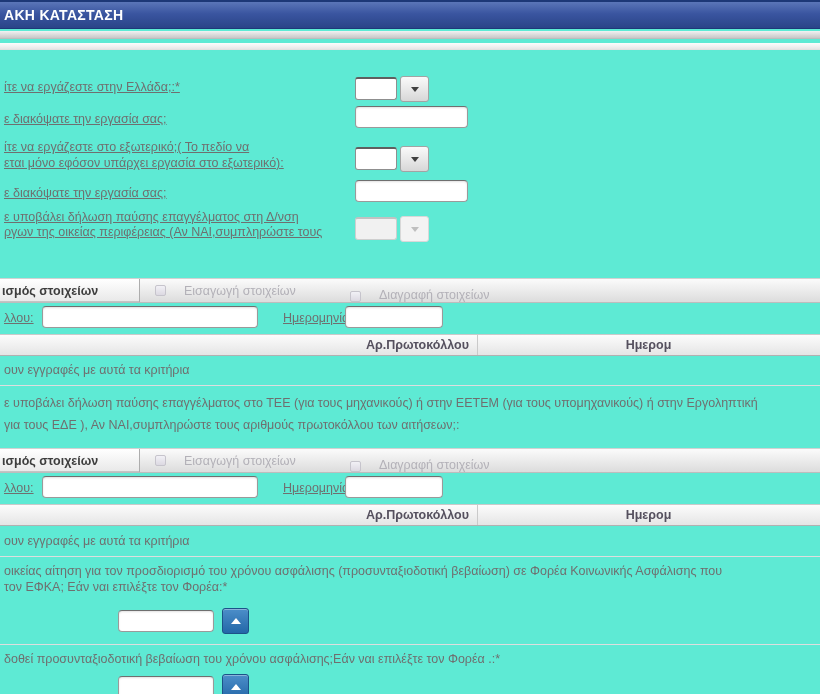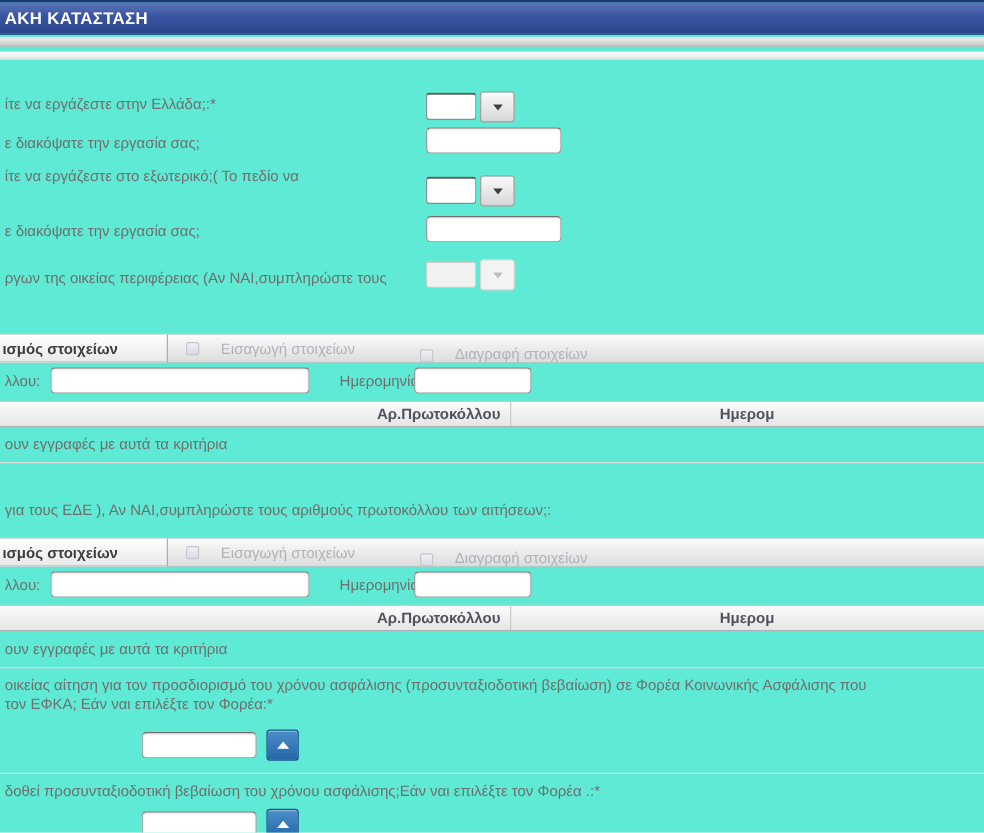--- a/index.html
+++ b/index.html
@@ -13,21 +13,21 @@
     position:absolute; top:0; left:0; width:100%; height:29px;
     background:linear-gradient(#5b76b8 0%, #3a55a0 45%, #2a4488 100%);
     border-top:2px solid #1d3877; border-bottom:1px solid #1d3877;
     color:#fff; font-weight:bold; font-size:14px; line-height:26px;
     padding-left:4px; letter-spacing:.3px;
   }
   .strip { position:absolute; left:0; width:100%; }
   .strip1 { top:31px; height:8px; background:linear-gradient(#f2f2f2,#c7c7c7); border-bottom:1px solid #bdbdbd; }
   .strip2 { top:43px; height:7px; background:linear-gradient(#fdfdfd,#e7e7e7); border-bottom:1px solid #e2e2e2; }
   
-  .lbl { position:absolute; left:4px; line-height:15.5px; white-space:nowrap; }
+  .lbl { position:absolute; left:4px; line-height:15.5px; white-space:nowrap;text-decoration:underline; }
   .txt {
     position:absolute; height:22px; background:#fff; color:#333; font:inherit;
     border:1px solid #9a9a9a; border-top-color:#6f6f6f; border-radius:4px;
     box-shadow:inset 0 1px 2px rgba(0,0,0,.12); padding:0 4px; outline:none;
   }
   
   .combo { position:absolute; width:76px; height:26px; }
   .combo-box {
     position:absolute; left:0; top:1px; width:42px; height:23px; background:#fff;
     border:1px solid #8f8f8f; border-top:2px solid #5f5f5f; border-radius:3px;
@@ -56,21 +56,21 @@
   .tb-item { position:absolute; top:0; height:100%; display:flex; align-items:center; gap:18px; color:#b3b1b8; }
   .tb-item.i1 { left:155px; } .tb-item.i2 { left:350px;align-items:flex-end; }
   .tb-ico { width:11px; height:11px; border:1px solid #c6c4cc; background:linear-gradient(#f2f1f6,#dcd9e2); border-radius:2px; display:inline-block; }
   
   .thead {
     position:absolute; left:0; width:100%; height:22px; display:flex;
     background:linear-gradient(#fcfcfc,#e5e5e5);
     border-top:1px solid #cacaca; border-bottom:1px solid #b1b1b1;
     color:#55505e; font-weight:bold;
   }
-  .th1 { width:426px; text-align:right; padding:3px 8px 0 4px; border-right:1px solid #cacaca; }
+  .th1 { width:478px; text-align:right; padding:3px 8px 0 4px; border-right:1px solid #cacaca; }
   .th2 { flex:1; text-align:center; padding:3px 1px 0 0; overflow:hidden; white-space:nowrap; }
   .emptyrow { position:absolute; left:4px; white-space:nowrap; }
   .hairline { position:absolute; left:0; width:100%; height:1px; background:#dedede; }
   .para { position:absolute; left:4px; right:2px; line-height:16px; white-space:nowrap; overflow:hidden; }
   
   .lov-btn {
     position:absolute; width:27px; height:26px; border-radius:3px; cursor:default;
     background:linear-gradient(#4c8ec9,#2367a8); border:1px solid #1c5288;
     box-shadow:inset 0 1px 0 rgba(255,255,255,.35);
     display:flex; align-items:center; justify-content:center;
@@ -93,30 +93,32 @@
     <div class="combo-box"></div>
     <div class="combo-btn">
       <span class="caret"></span>
     </div>
   </div>
 
   <div class="lbl" style="top:112px">ε διακόψατε την εργασία σας;</div>
   <input class="txt" style="left: 355px; top: 106px; width: 113px;" value="">
 
   <div class="lbl" style="top:140px">ίτε να εργάζεστε στο εξωτερικό;( Το πεδίο να</div>
+  <div class="lbl" style="top:156px">εται μόνο εφόσον υπάρχει εργασία στο εξωτερικό):</div>
   <div class="combo" style="left:355px; top:146px">
     <div class="combo-box"></div>
     <div class="combo-btn">
       <span class="caret"></span>
     </div>
   </div>
 
   <div class="lbl" style="top:186px">ε διακόψατε την εργασία σας;</div>
   <input class="txt" style="left: 355px; top: 180px; width: 113px;" value="">
 
+  <div class="lbl" style="top:210px">ε υποβάλει δήλωση παύσης επαγγέλματος στη Δ/νση</div>
   <div class="lbl" style="top:225px">ργων της οικείας περιφέρειας (Αν ΝΑΙ,συμπληρώστε τους</div>
   <div class="combo disabled" style="left:355px; top:216px">
     <div class="combo-box"></div>
     <div class="combo-btn">
       <span class="caret"></span>
     </div>
   </div>
 
   <div class="toolbar" style="top:278px">
     <div class="tb-active">
@@ -136,20 +138,21 @@
   <div class="lbl" style="left:283px; top:311px">Ημερομηνία:</div>
   <input class="txt" style="left: 345px; top: 306px; width: 98px;" value="">
   <div class="thead" style="top:334px">
     <div class="th1">Αρ.Πρωτοκόλλου</div>
     <div class="th2">Ημερομ</div>
   </div>
   <div class="emptyrow" style="top:363px">ουν εγγραφές με αυτά τα κριτήρια</div>
 
   <div class="hairline" style="top:385px"></div>
 
+  <div class="para" style="top:395px">ε υποβάλει δήλωση παύσης επαγγέλματος στο ΤΕΕ (για τους μηχανικούς) ή στην ΕΕΤΕΜ (για τους υπομηχανικούς) ή στην Εργοληπτική</div>
   <div class="para" style="top:417px">για τους ΕΔΕ ), Αν ΝΑΙ,συμπληρώστε τους αριθμούς πρωτοκόλλου των αιτήσεων;:</div>
 
   <div class="toolbar" style="top:448px">
     <div class="tb-active">
       <span>ισμός στοιχείων</span>
     </div>
     <div class="tb-item i1">
       <span class="tb-ico"></span>
       <span>Εισαγωγή στοιχείων</span>
     </div>

